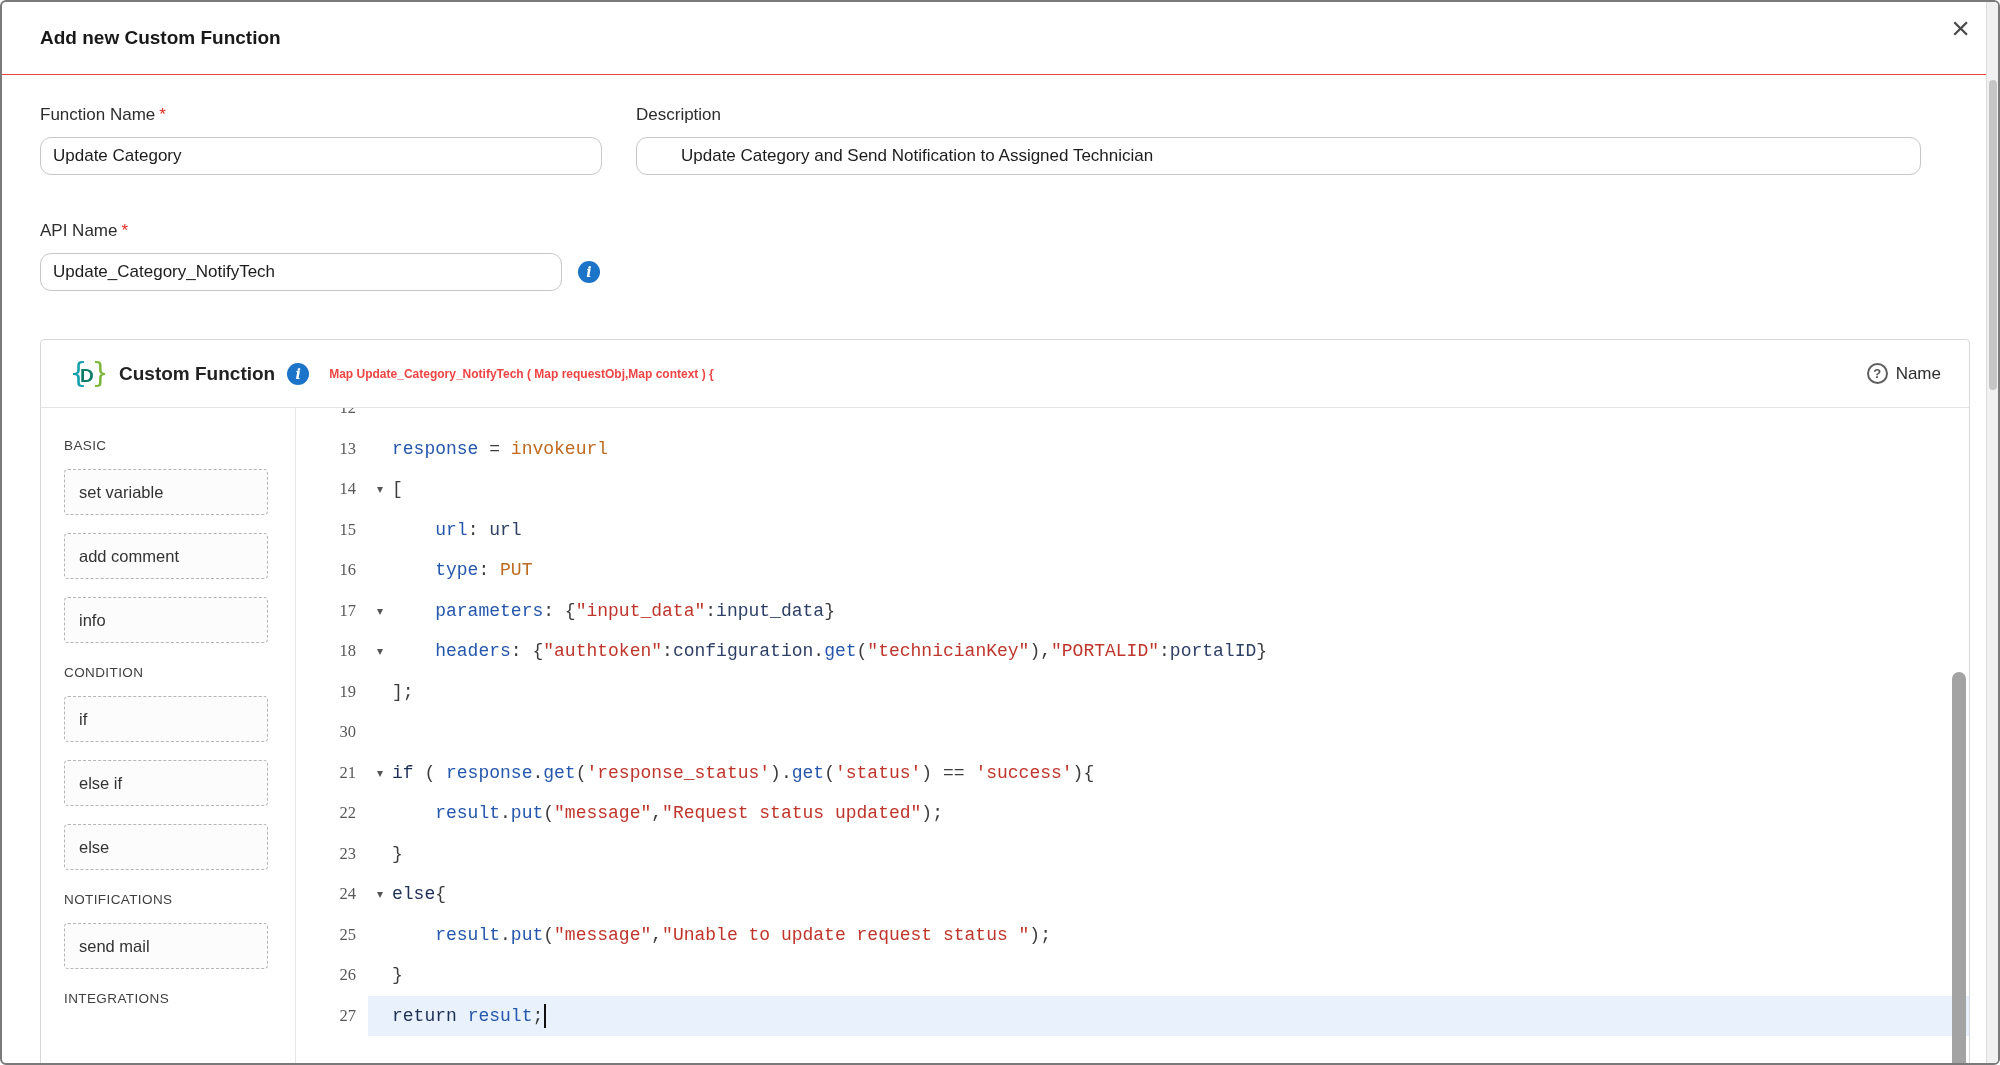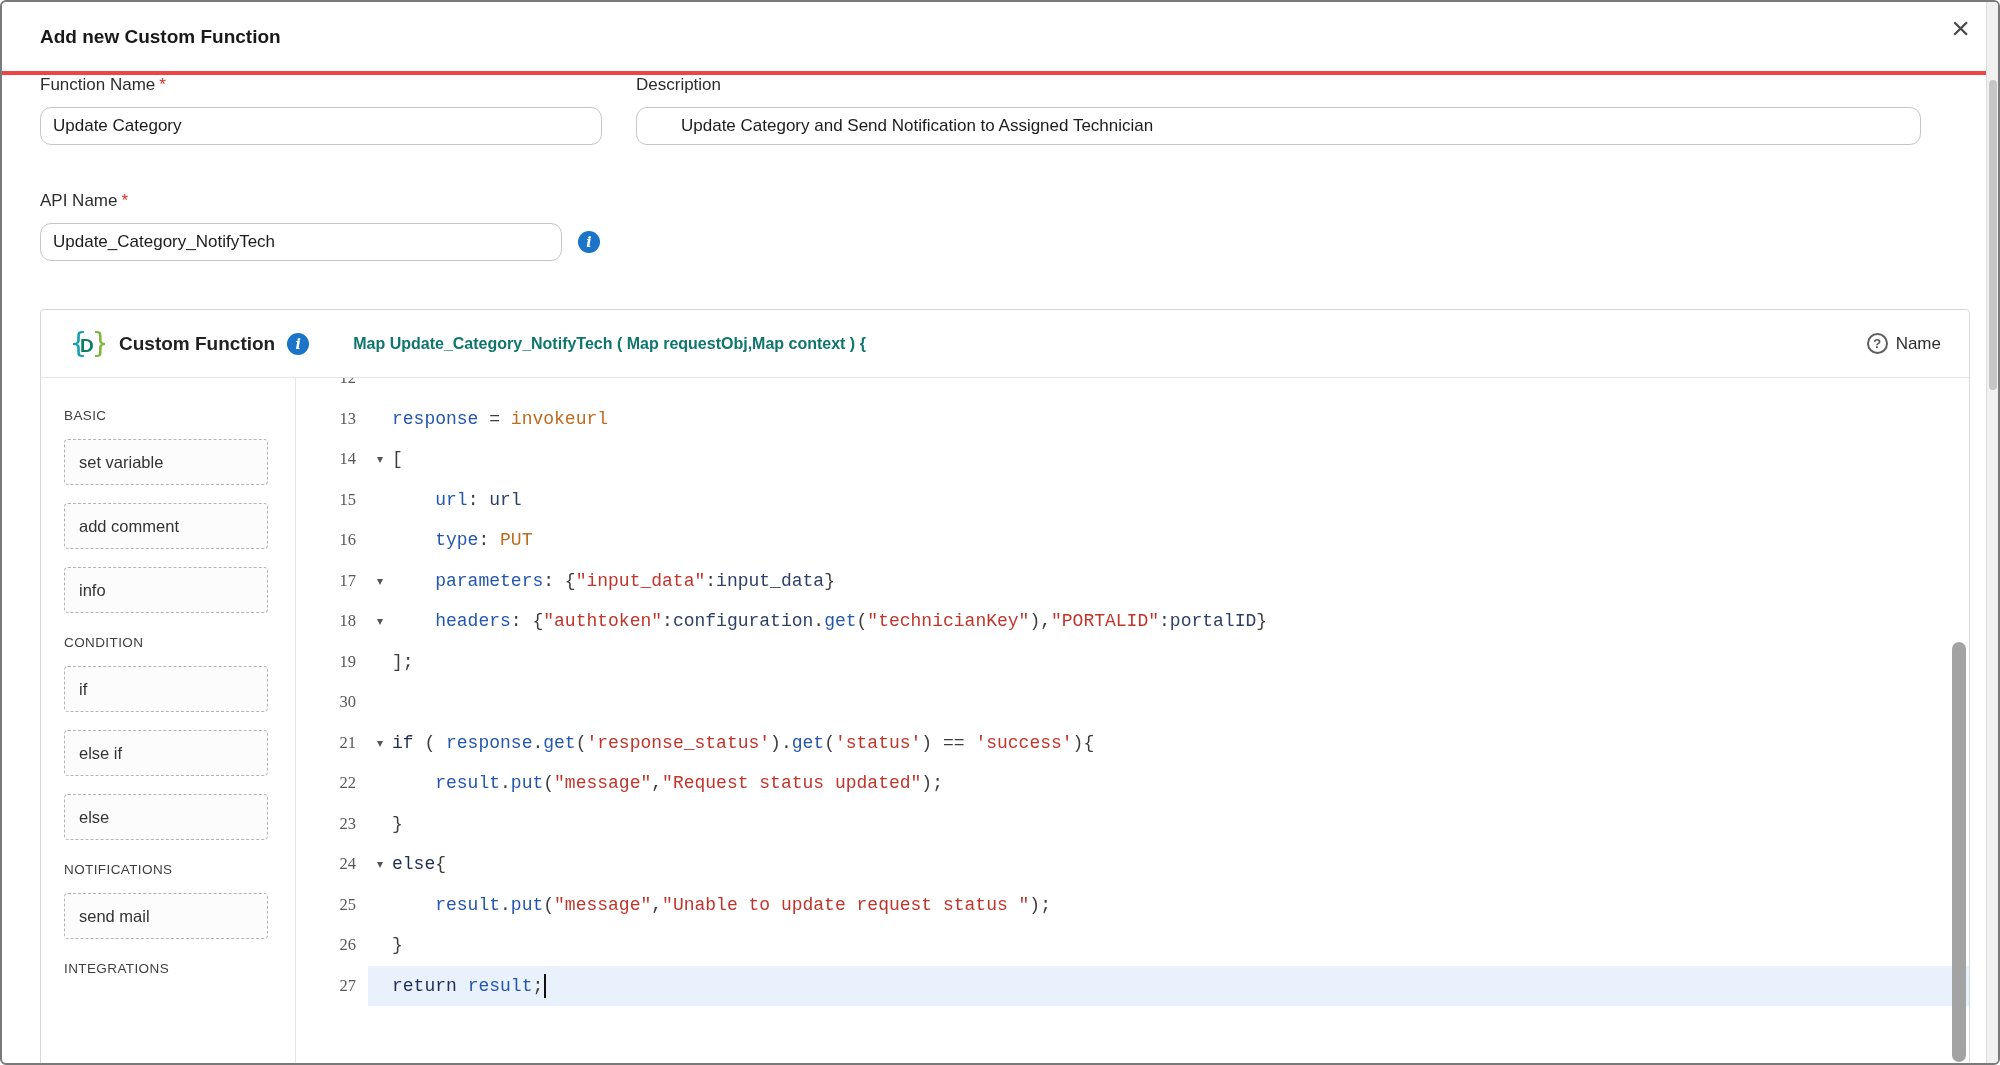--- a/index.html
+++ b/index.html
@@ -3,29 +3,29 @@
 <meta charset="utf-8">
 <style>
   * { margin:0; padding:0; box-sizing:border-box; }
   html,body { width:2000px; height:1065px; overflow:hidden; background:#ffffff;
               font-family:"Liberation Sans", sans-serif; }
   .page { position:relative; width:2000px; height:1065px; background:#fff;
           border:2px solid #7a7a7a; border-radius:6px; overflow:hidden; }
 
   
   .dlg-header { height:73px; display:flex; align-items:center; padding:0 38px;
-                border-bottom:4px solid #ef4444; position:relative; }
+                border-bottom:1px solid #ef4444; position:relative; }
   .dlg-title { font-size:19px; font-weight:bold; color:#191919; }
   .close-btn { position:absolute; right:28px; top:10px; font-size:32px; color:#4a4a4a;
                background:none; border:none; cursor:pointer; line-height:1; }
 
   
   .main { padding:0 0 0 38px; }
   .form-row { display:flex; }
-  .row1 { }
+  .row1 { margin-top:30px; }
   .row2 { margin-top:46px; align-items:flex-end; }
   .fgroup label { font-size:17px; color:#2d2d2d; display:inline-block; }
   .req { color:#e02b20; margin-left:4px; font-size:17px; }
   .field { display:block; margin-top:12px; height:38px; border:1px solid #c6c6c6;
            border-radius:11px; font-size:17px; color:#1c1c1c; padding:0 12px;
            font-family:"Liberation Sans", sans-serif; background:#fff; }
   .g-fn   { width:562px; margin-right:34px; }
   .g-fn .field { width:562px; }
   .g-desc { width:1285px; }
   .g-desc .field { width:1285px;padding-left:44px; }
@@ -38,21 +38,21 @@
   .api-info { margin:0 0 8px 16px; align-self:flex-end; }
 
   
   .panel { margin-top:48px; width:1930px; height:760px; border:1px solid #d8d8d8;
            border-radius:4px 4px 0 0; background:#fff; }
   .panel-header { height:68px; display:flex; align-items:center; padding:0 28px;
                   border-bottom:1px solid #e4e4e4; }
   .deluge-icon { width:36px; height:36px; flex:none; }
   .panel-title { font-size:19px; font-weight:bold; color:#222; margin-left:14px; }
   .panel-info { margin-left:12px; }
-  .signature { margin-left:44px; font-size:16px; font-weight:bold; color:#0f766e; }
+  .signature { margin-left:20px; font-size:12px; font-weight:bold; color:#ef4444; }
   .help { margin-left:auto; display:flex; align-items:center; gap:8px; cursor:pointer; }
   .help-circle { width:21px; height:21px; border:2px solid #5f5f5f; border-radius:50%;
                  display:flex; align-items:center; justify-content:center;
                  font-size:13px; font-weight:bold; color:#555; }
   .help-label { font-size:17px; color:#2e2e2e; }
 
   .panel-body { display:flex; height:calc(100% - 69px); }
 
   
   .sidebar { width:255px; flex:none; border-right:1px solid #e6e6e6;

